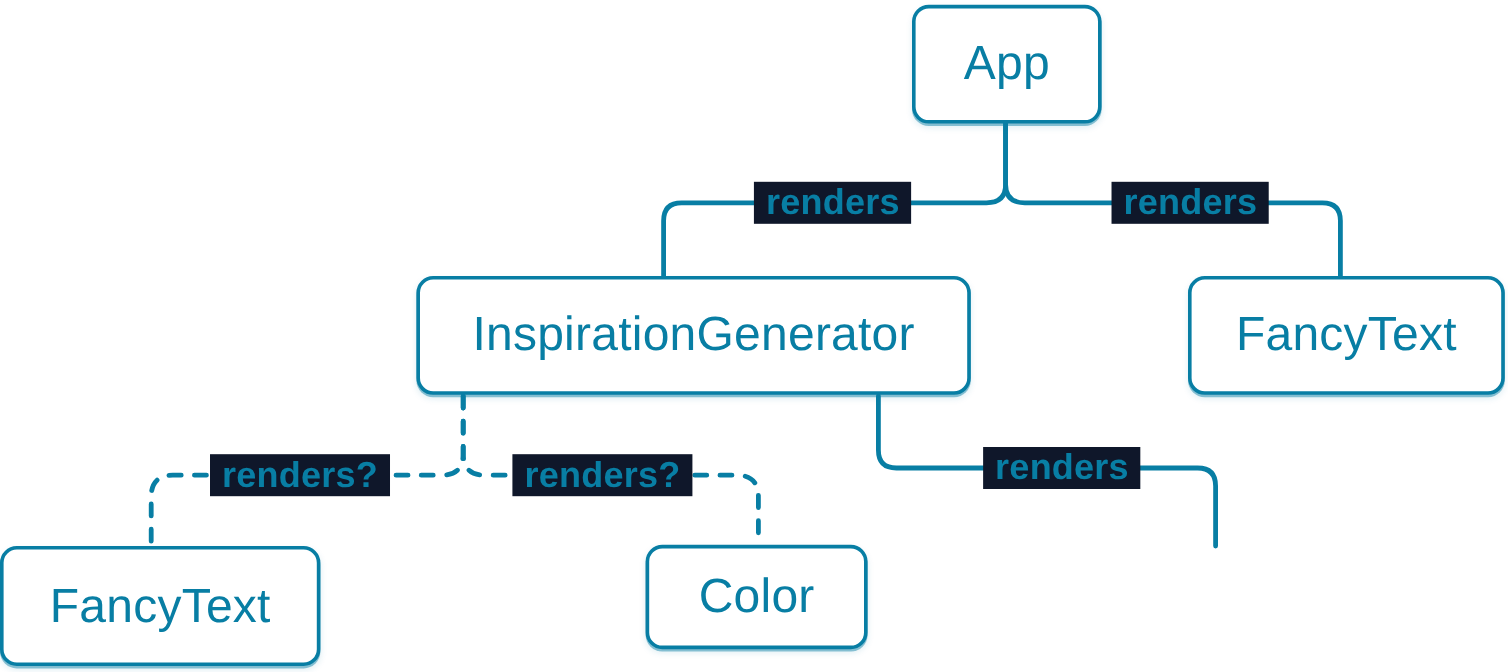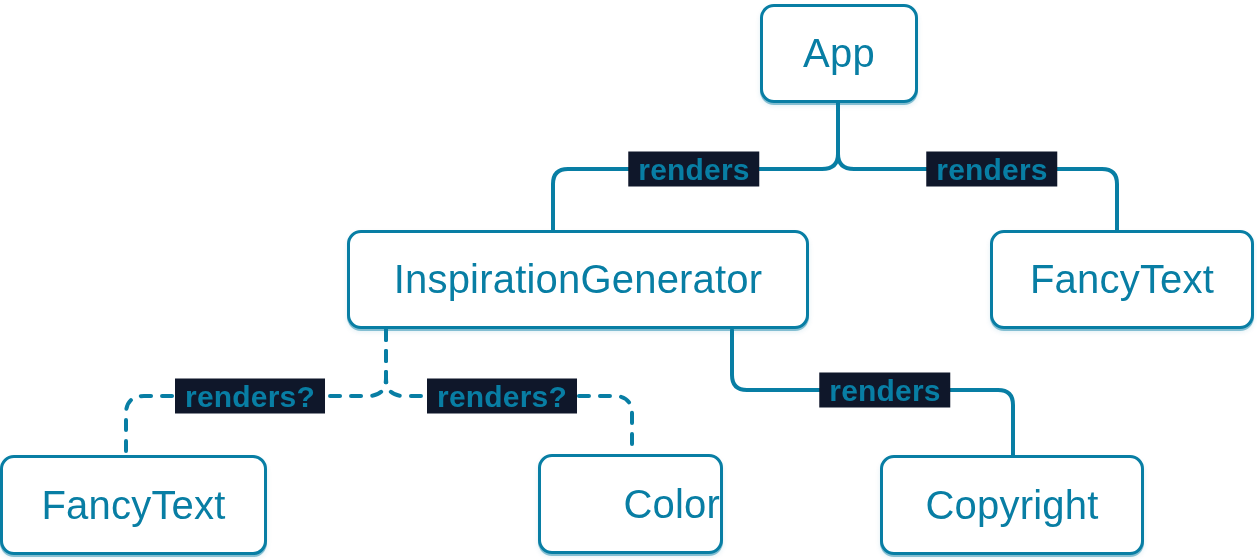--- a/index.html
+++ b/index.html
@@ -44,21 +44,21 @@
     color: #087ea4;
     font-size: 40px;
     font-weight: 400;
     letter-spacing: 0.2px;
     white-space: nowrap;
   }
   .node-app               { left: 760px; top: 4px;   width: 158px; height: 99px; }
   .node-inspiration       { left: 333px; top: 230px; width: 462px; height: 99px; margin-left: 14px; }
   .node-fancytext-top     { left: 990px; top: 230px; width: 264px; height: 99px; }
   .node-fancytext-bottom  { left: 0px;   top: 455px; width: 267px; height: 100px; }
-  .node-color             { left: 538px; top: 454px; width: 185px; height: 100px; justify-content: flex-end; }
+  .node-color             { left: 538px; top: 454px; width: 185px; height: 87px; }
   .node-copyright         { left: 880px; top: 455px; width: 264px; height: 100px; }
 
   .edge-label {
     position: absolute;
     transform: translate(-50%, -50%);
     background: #0f172a;
     padding: 1px 10px;
     color: #087ea4;
     font-size: 30px;
     font-weight: 600;
@@ -104,17 +104,14 @@
   </div>
 
   <div class="node node-fancytext-bottom">
     <span>FancyText</span>
   </div>
 
   <div class="node node-color">
     <span>Color</span>
   </div>
 
-  <div class="node node-copyright">
-    <span>Copyright</span>
-  </div>
 
 </div>
 
 </body></html>

